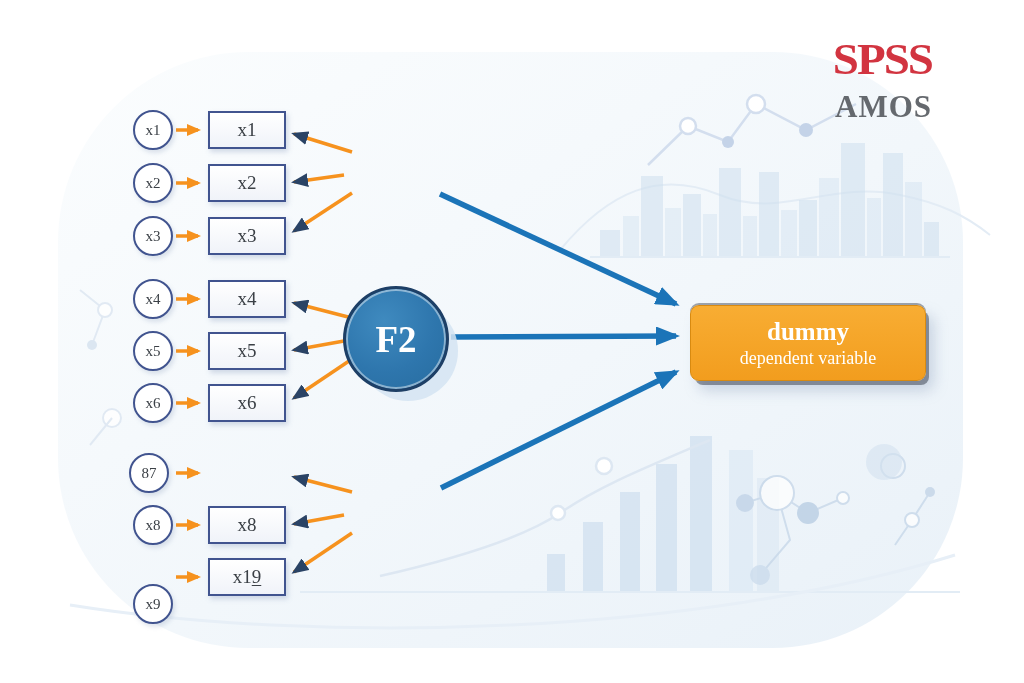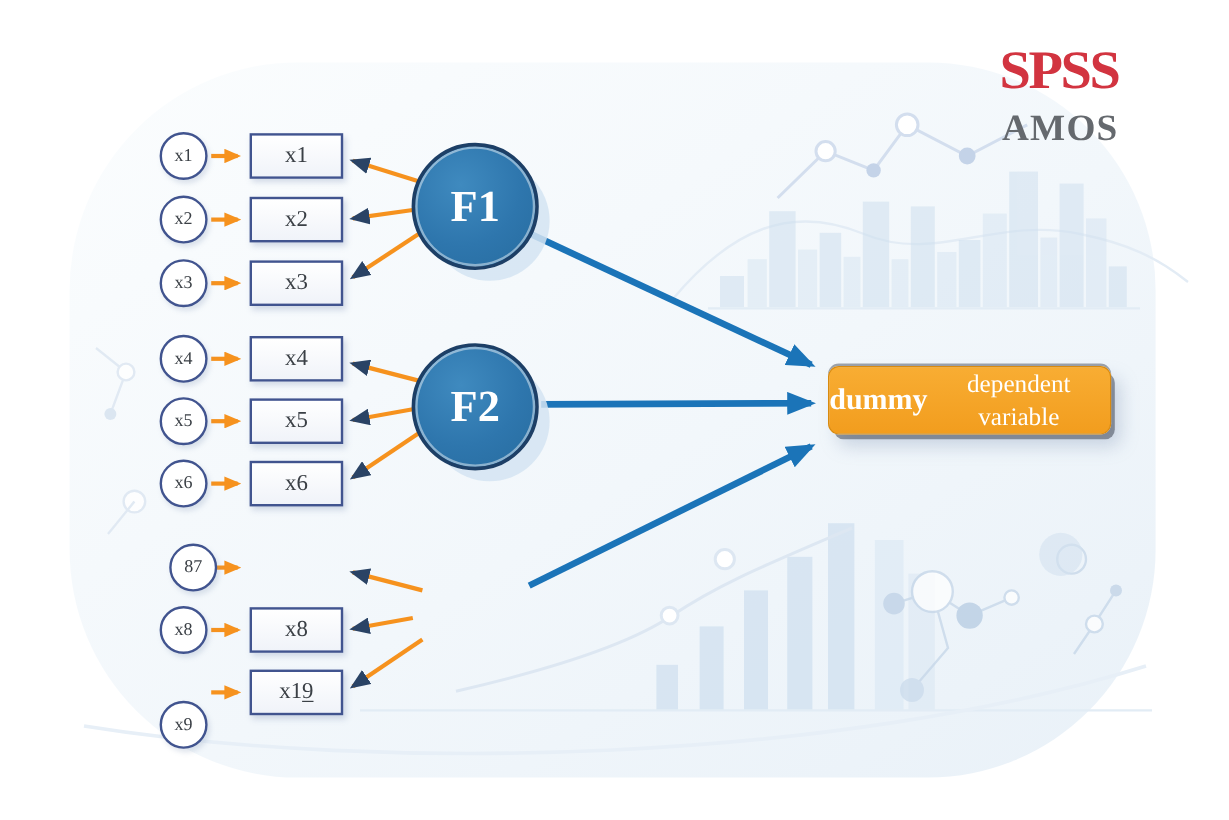--- a/index.html
+++ b/index.html
@@ -35,29 +35,29 @@
   .factor{
     width:106px;height:106px;border-radius:50%;
     background:radial-gradient(circle at 38% 32%, #3f8abf 0%, #2e76ad 55%, #276c9f 100%);
     border:3px solid #1d3f66;
     display:flex;align-items:center;justify-content:center;
     font-size:37px;font-weight:bold;color:#ffffff;
     box-shadow:inset 0 0 0 2px rgba(255,255,255,.45), 12px 12px 0 -3px rgba(212,228,242,.85);
   }
   
   .outcome{
-    width:236px;height:57px;border-radius:9px;
+    width:236px;height:76px;border-radius:9px;
     background:linear-gradient(180deg,#f8ad33 0%,#f29d1e 100%);
     border:1px solid #d88a10;
-    display:flex;align-items:center;justify-content:center;
+    display:flex;flex-direction:column;align-items:center;justify-content:center;
     color:#ffffff;text-align:center;line-height:1.25;
     box-shadow:0 -2px 0 rgba(52,58,72,.45), 4px 5px 0 -1px rgba(52,58,72,.5), 8px 10px 14px rgba(130,150,180,.35);
   }
   .outcome .l1{font-size:25px;font-weight:bold;}
-  .outcome .l2{font-size:21px;}
+  .outcome .l2{font-size:18px;}
   
   .logo{position:absolute;left:806px;top:36px;width:126px;text-align:right;z-index:5;}
   .logo .brand{
     font-size:47px;font-weight:800;letter-spacing:-2px;color:#d23440;line-height:1;
     transform:scaleY(.96);
   }
   .logo .product{font-size:31px;font-weight:bold;color:#65696e;margin-top:6px;letter-spacing:1px;}
 </style>
 </head>
 <body>
@@ -209,23 +209,20 @@
     </div>
   <div class="node ind" style="left:208px;top:111px">
       <span>x1</span>
     </div>
   <div class="node ind" style="left:208px;top:164px">
       <span>x2</span>
     </div>
   <div class="node ind" style="left:208px;top:217px">
       <span>x3</span>
     </div>
-  <div class="node factor" style="left:343px;top:119px">
-      <span>F1</span>
-    </div>
 
   <div class="node err" style="left:133px;top:279px">
       <span>x4</span>
     </div>
   <div class="node err" style="left:133px;top:331px">
       <span>x5</span>
     </div>
   <div class="node err" style="left:133px;top:383px">
       <span>x6</span>
     </div>
@@ -235,21 +232,21 @@
   <div class="node ind" style="left:208px;top:332px">
       <span>x5</span>
     </div>
   <div class="node ind" style="left:208px;top:384px">
       <span>x6</span>
     </div>
   <div class="node factor" style="left:343px;top:286px">
       <span>F2</span>
     </div>
 
-  <div class="node err" style="left:141px;top:453px">
+  <div class="node err" style="left:129px;top:453px">
       <span>87</span>
     </div>
   <div class="node err" style="left:133px;top:505px">
       <span>x8</span>
     </div>
   <div class="node err" style="left:133px;top:584px">
       <span>x9</span>
     </div>
   <div class="node ind" style="left:208px;top:506px">
       <span>x8</span>

